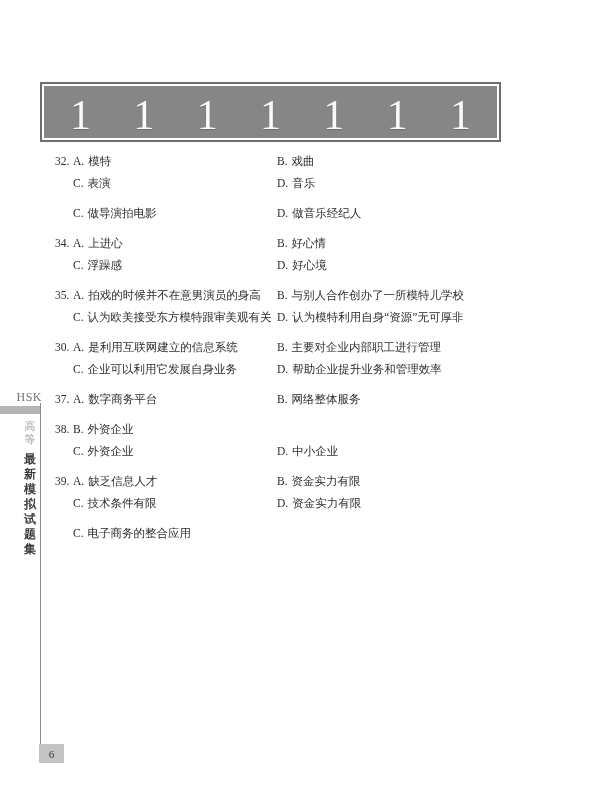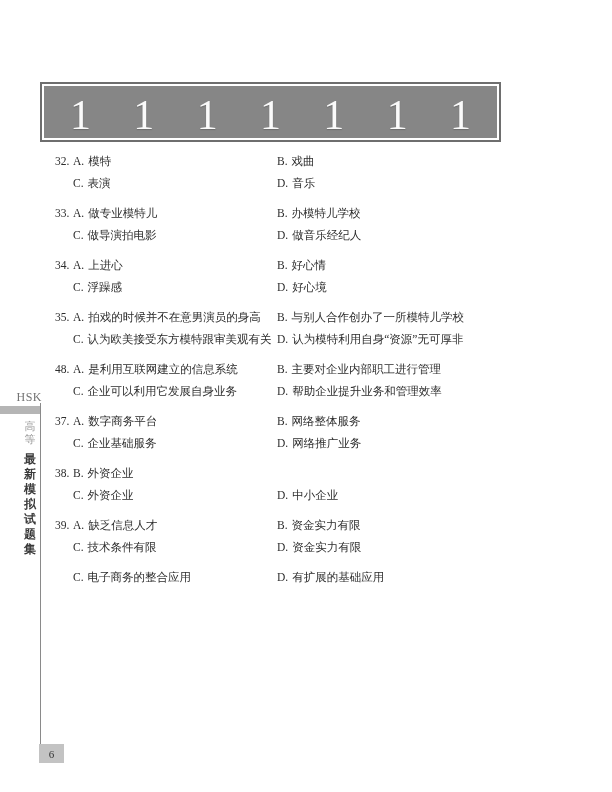--- a/index.html
+++ b/index.html
@@ -119,25 +119,20 @@
     </div>
     <div class="qrow">
       <span class="qnum"></span>
       <span class="opt col-a"><span class="olabel">C.</span><span>表演</span></span>
       <span class="opt"><span class="olabel">D.</span><span>音乐</span></span>
     </div>
   </div>
 
   <div class="question">
     <div class="qrow">
-      <span class="qnum">33.</span>
-      <span class="opt col-a"><span class="olabel">A.</span><span>做专业模特儿</span></span>
-      <span class="opt"><span class="olabel">B.</span><span>办模特儿学校</span></span>
-    </div>
-    <div class="qrow">
       <span class="qnum"></span>
       <span class="opt col-a"><span class="olabel">C.</span><span>做导演拍电影</span></span>
       <span class="opt"><span class="olabel">D.</span><span>做音乐经纪人</span></span>
     </div>
   </div>
 
   <div class="question">
     <div class="qrow">
       <span class="qnum">34.</span>
       <span class="opt col-a"><span class="olabel">A.</span><span>上进心</span></span>
@@ -158,42 +153,37 @@
     </div>
     <div class="qrow">
       <span class="qnum"></span>
       <span class="opt col-a"><span class="olabel">C.</span><span>认为欧美接受东方模特跟审美观有关</span></span>
       <span class="opt"><span class="olabel">D.</span><span>认为模特利用自身“资源”无可厚非</span></span>
     </div>
   </div>
 
   <div class="question">
     <div class="qrow">
-      <span class="qnum">48.</span>
+      <span class="qnum">30.</span>
       <span class="opt col-a"><span class="olabel">A.</span><span>是利用互联网建立的信息系统</span></span>
       <span class="opt"><span class="olabel">B.</span><span>主要对企业内部职工进行管理</span></span>
     </div>
     <div class="qrow">
       <span class="qnum"></span>
       <span class="opt col-a"><span class="olabel">C.</span><span>企业可以利用它发展自身业务</span></span>
       <span class="opt"><span class="olabel">D.</span><span>帮助企业提升业务和管理效率</span></span>
     </div>
   </div>
 
   <div class="question">
     <div class="qrow">
       <span class="qnum">37.</span>
       <span class="opt col-a"><span class="olabel">A.</span><span>数字商务平台</span></span>
       <span class="opt"><span class="olabel">B.</span><span>网络整体服务</span></span>
     </div>
-    <div class="qrow">
-      <span class="qnum"></span>
-      <span class="opt col-a"><span class="olabel">C.</span><span>企业基础服务</span></span>
-      <span class="opt"><span class="olabel">D.</span><span>网络推广业务</span></span>
-    </div>
   </div>
 
   <div class="question">
     <div class="qrow">
       <span class="qnum">38.</span>
       <span class="opt"><span class="olabel">B.</span><span>外资企业</span></span>
     </div>
     <div class="qrow">
       <span class="qnum"></span>
       <span class="opt col-a"><span class="olabel">C.</span><span>外资企业</span></span>
@@ -211,21 +201,20 @@
       <span class="qnum"></span>
       <span class="opt col-a"><span class="olabel">C.</span><span>技术条件有限</span></span>
       <span class="opt"><span class="olabel">D.</span><span>资金实力有限</span></span>
     </div>
   </div>
 
   <div class="question">
     <div class="qrow">
       <span class="qnum"></span>
       <span class="opt col-a"><span class="olabel">C.</span><span>电子商务的整合应用</span></span>
-      <span class="opt"><span class="olabel">D.</span><span>有扩展的基础应用</span></span>
     </div>
   </div>
 
 </div>
 
 <div class="hsk-label">HSK</div>
 <div class="side-rect"></div>
 <div class="v-line"></div>
 
 <div class="v-chars">

